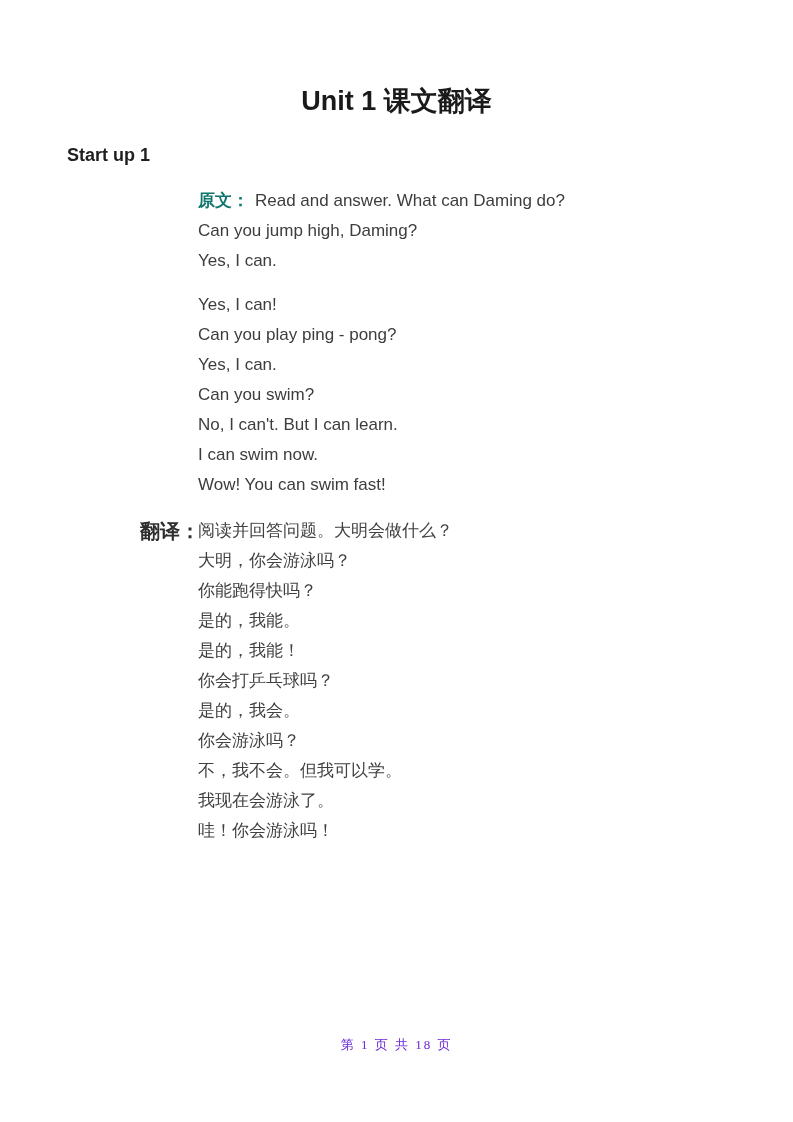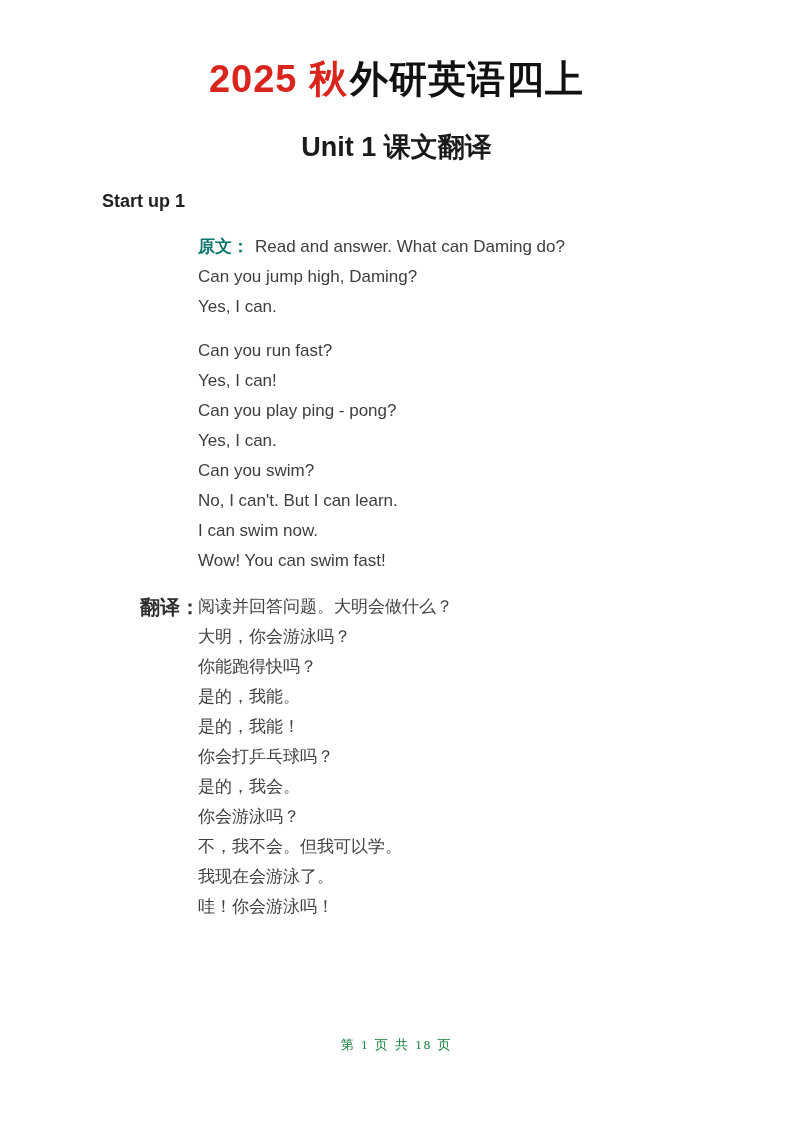--- a/index.html
+++ b/index.html
@@ -28,21 +28,21 @@
     margin-top: 28px;
     text-align: center;
     font-family: "Liberation Sans", "DejaVu Sans", sans-serif;
     font-weight: 700;
     font-size: 27px;
     line-height: 34px;
     color: #1a1a1a;
   }
 
   .section-heading {
-    margin: 26px 0 0 102px;
+    margin: 26px 0 0 67px;
     font-family: "Liberation Sans", "DejaVu Sans", sans-serif;
     font-weight: 700;
     font-size: 18px;
     line-height: 22px;
     color: #1f1f1f;
   }
 
   .original {
     margin: 20px 0 0 198px;
     font-family: "Liberation Sans", "DejaVu Sans", sans-serif;
@@ -84,42 +84,40 @@
 
   .footer {
     position: absolute;
     top: 1036px;
     left: 0;
     width: 100%;
     text-align: center;
     font-family: "Liberation Serif", "DejaVu Serif", serif;
     font-size: 13px;
     letter-spacing: 2px;
-    color: #15803d;
+    color: #6d28d9;
   }
 </style>
 </head>
 <body>
 
 <div class="page">
 
-  <h1 class="title"><span class="red">2025 秋</span><span>外研英语四上</span></h1>
 
   <h2 class="subtitle">Unit 1 课文翻译</h2>
 
   <div class="section-heading">Start up 1</div>
 
   <section class="original">
     <div class="line"><span class="label-cn">原文：</span><span>Read and answer. What can Daming do?</span></div>
     <div class="line">Can you jump high, Daming?</div>
     <div class="line">Yes, I can.</div>
 
     <div class="para-gap"></div>
 
-    <div class="line">Can you run fast?</div>
     <div class="line">Yes, I can!</div>
     <div class="line">Can you play ping - pong?</div>
     <div class="line">Yes, I can.</div>
     <div class="line">Can you swim?</div>
     <div class="line">No, I can't. But I can learn.</div>
     <div class="line">I can swim now.</div>
     <div class="line">Wow! You can swim fast!</div>
   </section>
 
   <section class="translation">

